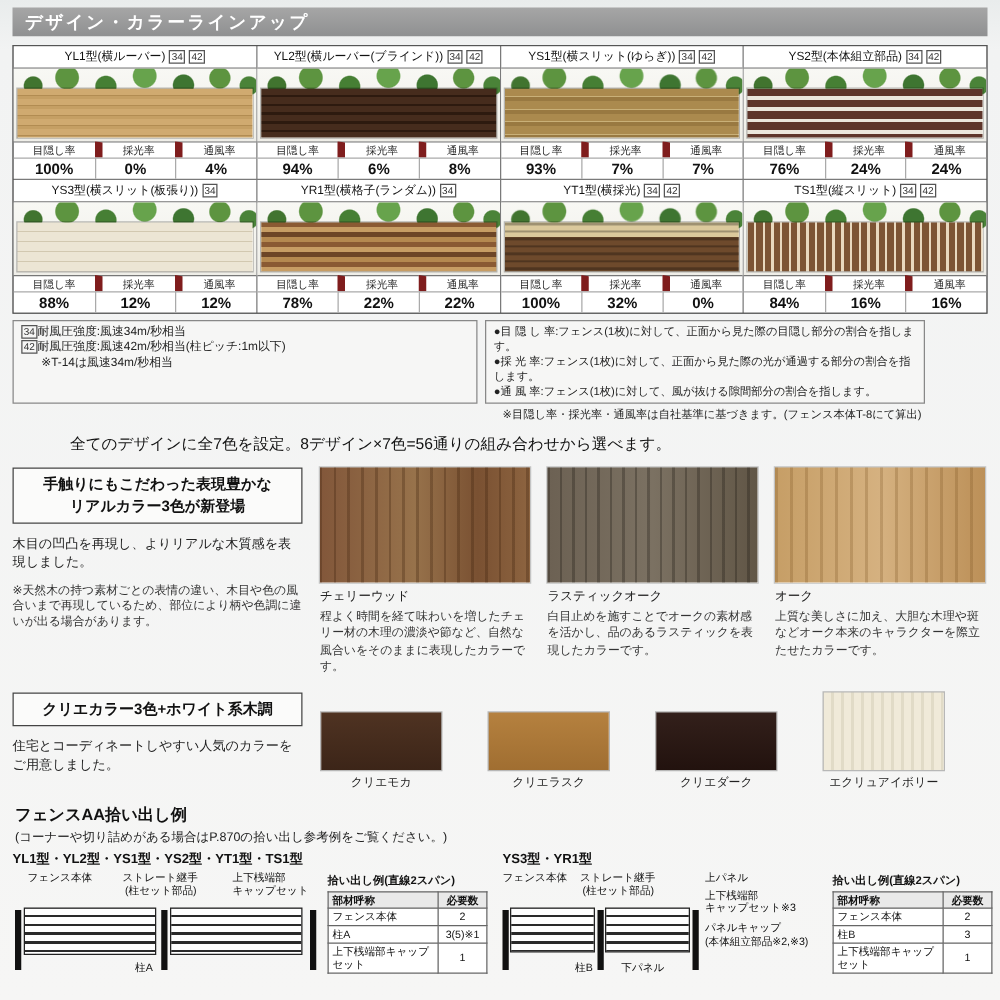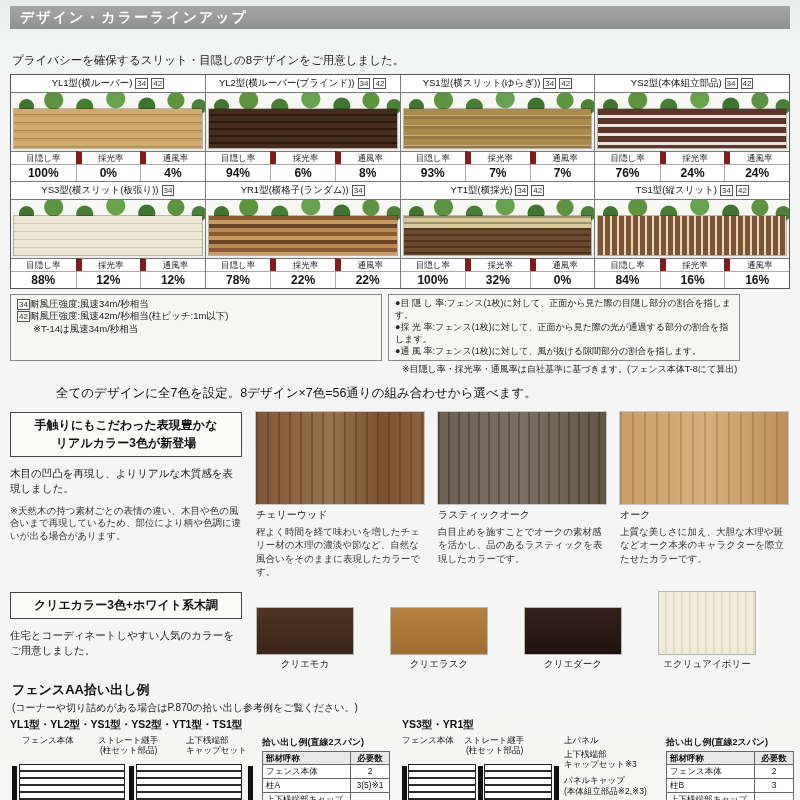--- a/index.html
+++ b/index.html
@@ -1,20 +1,20 @@
 <!DOCTYPE html>
 <html><head>
 <meta charset="utf-8">
 <style>
   html,body{margin:0;padding:0;background:#eceeee;}
   body{width:800px;height:800px;overflow:hidden;font-family:"Liberation Sans","DejaVu Sans",sans-serif;color:#222;}
   #page{width:800px;height:800px;box-sizing:border-box;padding:6px 10px;background:linear-gradient(180deg,#e9ecec 0,#f2f3f3 40px,#f6f6f5 100%);}
 
   
-  .titlebar{height:21px;line-height:21px;background:linear-gradient(180deg,#a6a6a6,#8f9091);color:#fff;font-weight:bold;font-size:14px;letter-spacing:2px;padding:1px 10px;margin-bottom:24px;}
+  .titlebar{height:21px;line-height:21px;background:linear-gradient(180deg,#a6a6a6,#8f9091);color:#fff;font-weight:bold;font-size:14px;letter-spacing:2px;padding:1px 10px;margin-bottom:7px;}
   .subtitle{font-size:11.5px;color:#222;margin:0 2px 6px 2px;}
 
   
   .grid{display:grid;grid-template-columns:repeat(4,1fr);gap:1px;background:#7a7a7a;border:1px solid #555;}
   .card{background:#fff;}
   .card-h{display:flex;align-items:center;justify-content:center;gap:3px;height:17px;border-bottom:1px solid #777;white-space:nowrap;}
   .cname{font-size:9.5px;color:#111;}
   .badge{display:inline-block;border:1px solid #555;font-size:8px;line-height:9px;padding:0 1px;color:#333;}
   .badge:empty{display:none;}
   .photo{height:58px;position:relative;overflow:hidden;background:linear-gradient(180deg,#f8f8f4,#efeee8);}
@@ -96,21 +96,20 @@
   table.bom th,table.bom td{border:1px solid #666;font-size:8.5px;font-weight:normal;padding:1px 3px;color:#111;line-height:1.25;}
   table.bom th{background:#e9e9e9;text-align:left;font-weight:bold;}
   table.bom td.num,table.bom th.num{text-align:center;width:32px;}
 </style>
 </head>
 <body>
 
 <div id="page">
 
   <div class="titlebar">デザイン・カラーラインアップ</div>
-  <div class="subtitle">プライバシーを確保するスリット・目隠しの8デザインをご用意しました。</div>
 
   <div class="grid">
 
     <div class="card">
       <div class="card-h">
           <span class="cname">YL1型(横ルーバー)</span>
           <span class="badge">34</span>
           <span class="badge">42</span>
         </div>
       <div class="photo">

